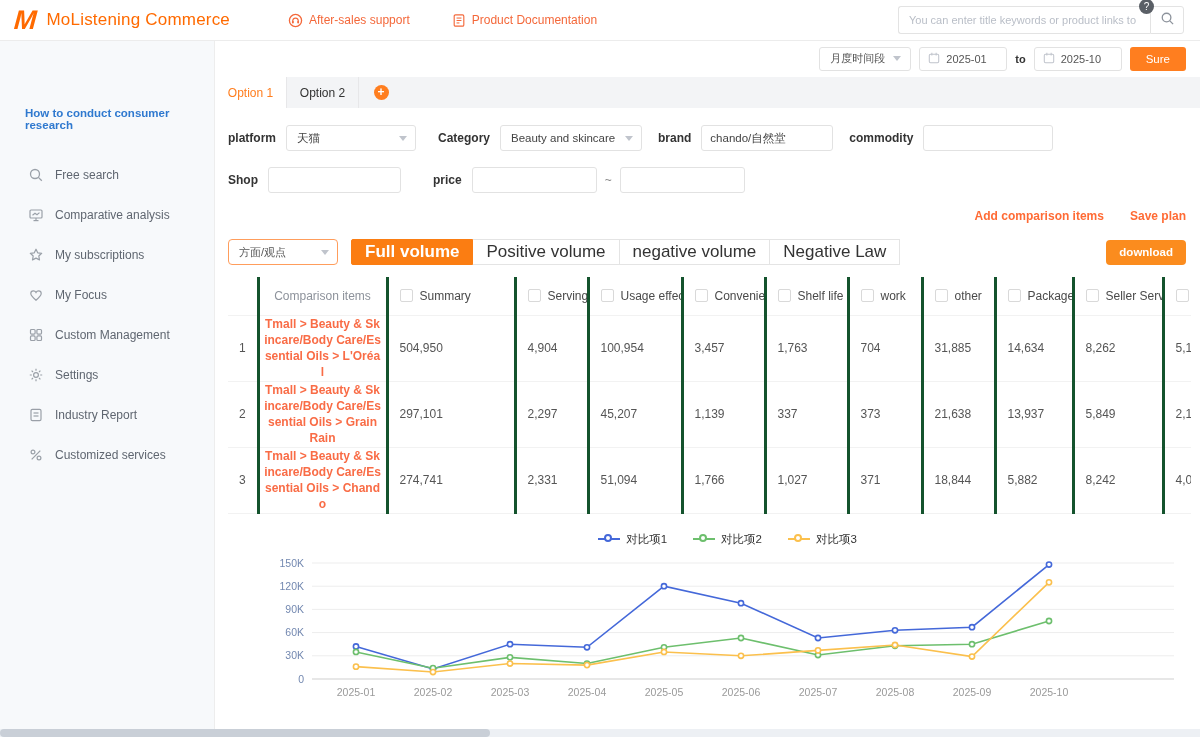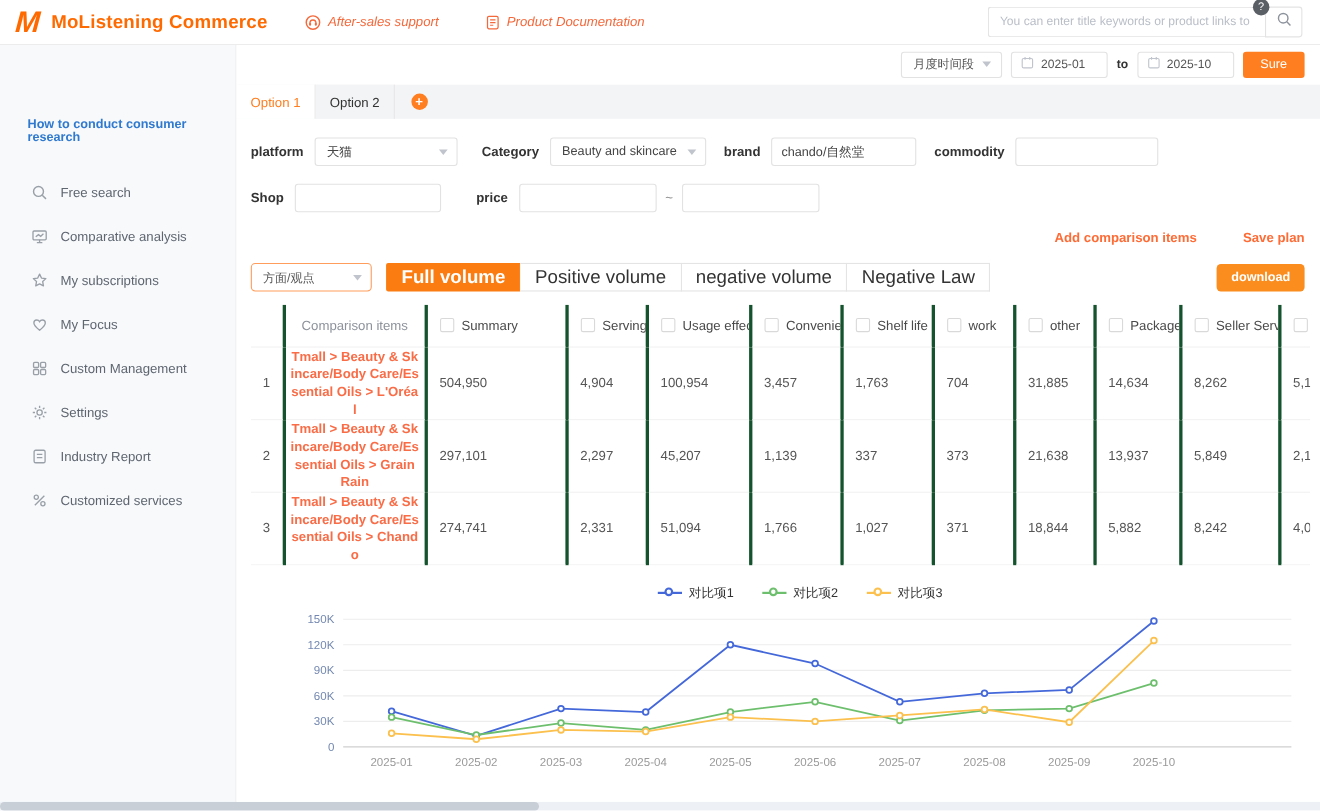--- a/index.html
+++ b/index.html
@@ -3,22 +3,22 @@
 <meta charset="utf-8">
 <style>
   * { margin:0; padding:0; box-sizing:border-box; }
   html,body { width:1200px; height:737px; }
   body { font-family:"Liberation Sans", sans-serif; background:#fff; overflow:hidden; }
   .app { position:relative; width:1200px; height:737px; background:#fff; overflow:hidden; }
 
   
   .hdr { height:41px; display:flex; align-items:center; padding:0 16px 0 14px; border-bottom:1px solid #ececec; background:#fff; }
   .logo { font-size:27px; font-weight:900; color:#ff6a00; font-style:italic; margin-right:10px; line-height:1; transform:skewX(-4deg); }
-  .brand { font-size:17px; font-weight:700; color:#ff6a00; letter-spacing:.2px; margin-right:34px; }
-  .hnav { display:flex; align-items:center; gap:6px; margin-right:42px; font-size:12px; color:#f4683a; cursor:pointer;font-style:italic; }
+  .brand { font-size:17px; font-weight:400; color:#ff6a00; letter-spacing:.2px; margin-right:58px; }
+  .hnav { display:flex; align-items:center; gap:6px; margin-right:42px; font-size:12px; color:#f4683a; cursor:pointer; }
   .hnav svg { display:block; }
   .hsearch { margin-left:auto; display:flex; align-items:stretch; position:relative; }
   .hsearch input { width:252px; height:28px; border:1px solid #e3e3e3; border-right:none; border-radius:3px 0 0 3px; padding:0 10px; font-size:11px; color:#333; outline:none; }
   .hsearch input::placeholder { color:#b9bec7; }
   .hsearch .sbtn { width:34px; height:28px; border:1px solid #e3e3e3; border-radius:0 3px 3px 0; background:#fff; display:flex; align-items:center; justify-content:center; cursor:pointer; }
   .help-badge { position:absolute; right:30px; top:-7px; width:15px; height:15px; border-radius:50%; background:#5a5f66; color:#fff; font-size:10px; display:flex; align-items:center; justify-content:center; }
 
   
   .layout { display:flex; height:688px; }
   .sidebar { width:215px; background:#f7f9fb; border-right:1px solid #ededed; flex:none; padding-top:66px; }
@@ -47,21 +47,21 @@
   
   .filters { padding:17px 14px 0 13px; }
   .frow { display:flex; align-items:center; margin-bottom:16px; }
   .flbl { font-size:12px; font-weight:700; color:#333; margin-right:10px; white-space:nowrap; }
   .fsel, .finput { height:26px; border:1px solid #e2e2e2; border-radius:3px; background:#fff; font-size:11.5px; color:#444; }
   .fsel { display:flex; align-items:center; justify-content:space-between; padding:0 8px 0 10px; cursor:pointer; }
   .finput { padding:0 8px; outline:none; }
   .tilde { margin:0 8px; color:#888; font-size:12px; }
 
   
-  .actions { display:flex; justify-content:flex-end; gap:42px; padding-right:14px; margin-top:6px; }
+  .actions { display:flex; justify-content:flex-end; gap:26px; padding-right:14px; margin-top:6px; }
   .olink { color:#ff6b35; font-size:12px; font-weight:700; cursor:pointer; }
 
   
   .volrow { display:flex; align-items:center; margin:16px 14px 0 13px; }
   .aspect-sel { height:26px; width:110px; border:1px solid #ff9d5c; border-radius:4px; display:flex; align-items:center; justify-content:space-between; padding:0 8px 0 10px; font-size:11px; color:#555; cursor:pointer; }
   .seggrp { display:flex; margin-left:13px; }
   .seg { height:26px; padding:0 13px; background:#fff; border:1px solid #e4e4e4; border-left:none; font-size:17px; color:#333; cursor:pointer; display:flex; align-items:center; }
   .seg:first-child { border-left:1px solid #e4e4e4; border-radius:2px 0 0 2px; }
   .seg.active { background:#fb7d12; border-color:#fb7d12; color:#fff; font-weight:700; }
   .btn-dl { margin-left:auto; height:25px; padding:0 13px; background:#fb8c1e; border:none; border-radius:4px; color:#fff; font-size:11.5px; font-weight:700; cursor:pointer; }

